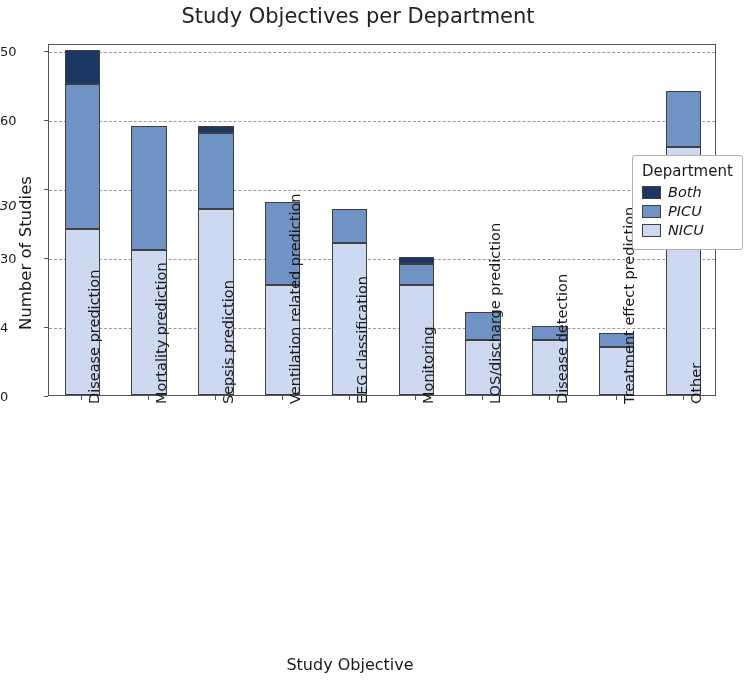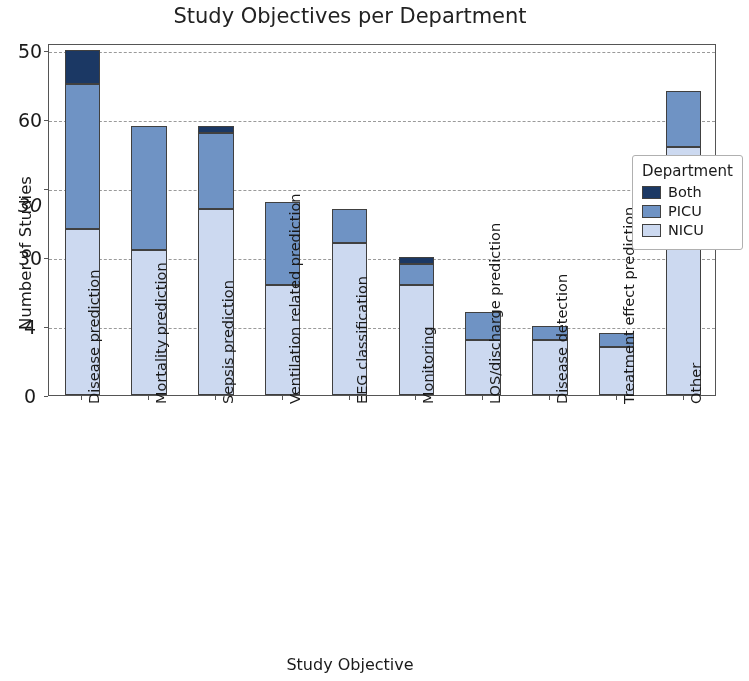--- a/index.html
+++ b/index.html
@@ -20,21 +20,21 @@
     position: absolute;
     left: 0;
     top: 0;
     width: 749px;
     height: 681px;
   }
 
   
   #chart-title {
     position: absolute;
-    left: 0;
+    left: 8px;
     top: 4px;
     width: 700px;
     text-align: center;
     font-size: 21px;
     color: #222222;
     white-space: nowrap;
   }
 
   
   #plot-area {
@@ -67,25 +67,24 @@
     width: 100%;
     box-sizing: border-box;
     border: 1px solid #404040;
   }
 
   
   .y-tick-label {
     position: absolute;
     right: 0;
     width: 40px;
-    text-align: center;
-    font-size: 19px;
+    text-align: left;
+    font-size: 13px;
     color: #1a1a1a;
     transform: translateY(-50%);
-    margin-left: 10px;
   }
   .y-tick-mark {
     position: absolute;
     width: 4px;
     height: 0;
     border-top: 1.1px solid #555555;
   }
   #y-axis-label {
     position: absolute;
     font-size: 16.5px;
@@ -149,20 +148,21 @@
     width: 19px;
     height: 13px;
     border: 1px solid #404040;
     box-sizing: border-box;
     margin-right: 7px;
   }
   .legend-label {
     font-size: 14.5px;
     color: #1a1a1a;
     white-space: nowrap;
+    font-style: italic;
   }
 </style>
 </head>
 <body>
 
 <div id="figure">
 
   <div id="chart-title">Study Objectives per Department</div>
 
   <div id="plot-area">

